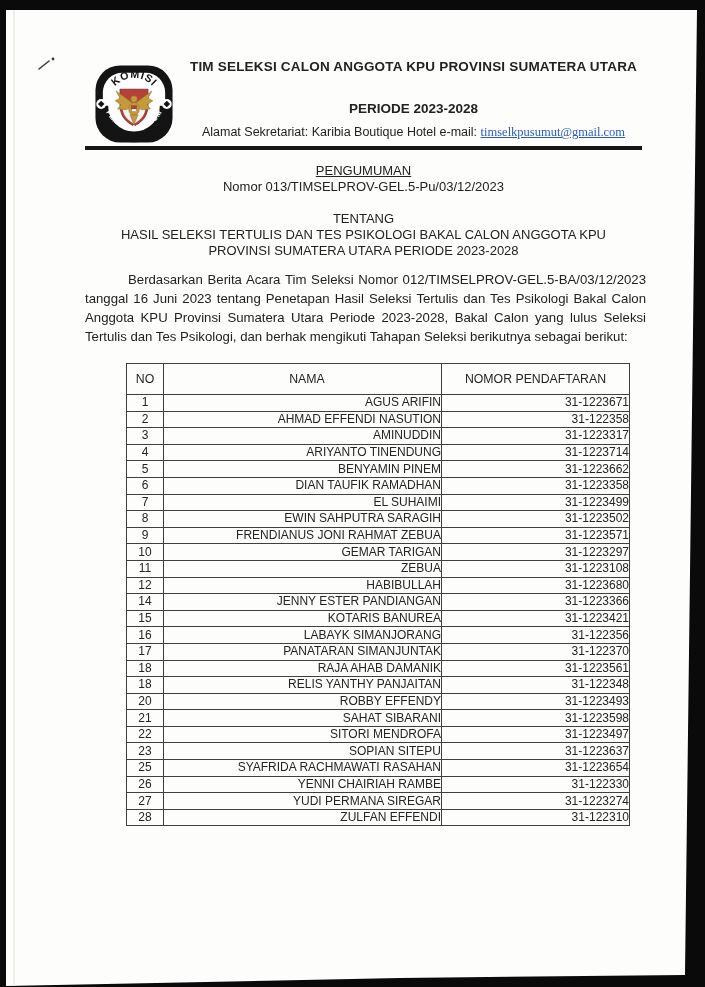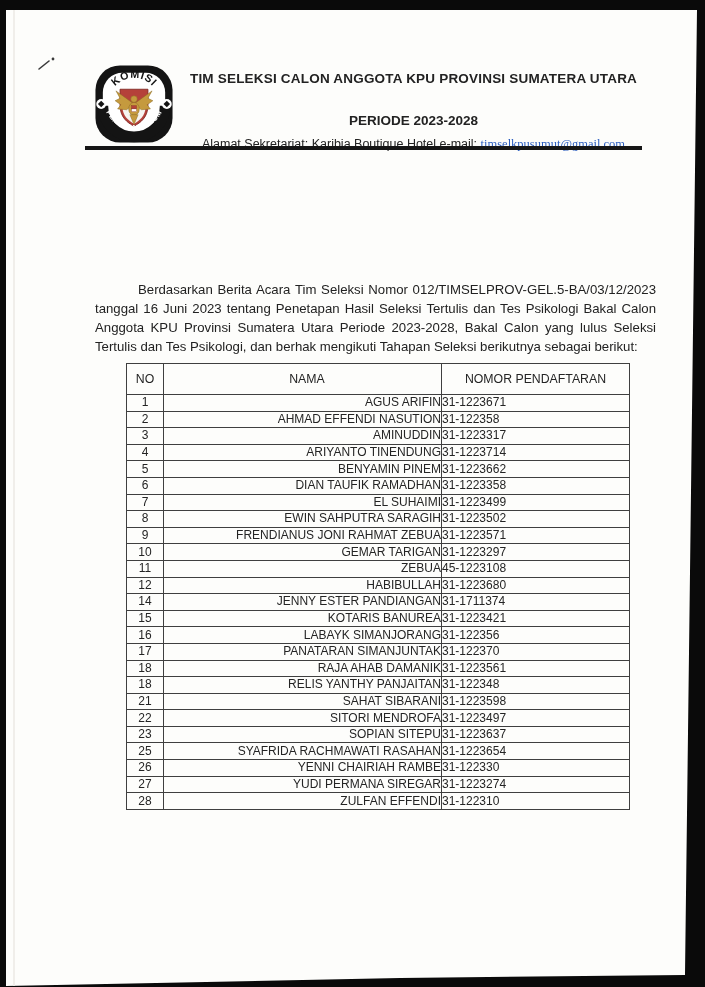--- a/index.html
+++ b/index.html
@@ -22,48 +22,48 @@
     clip-path:polygon(0px 0px, 691px 0px, 679px 965px, 394px 968px, 0px 976px);
   }
   .fold-line{
     position:absolute; left:7px; top:0; width:2px; height:977px;
     background:#f0eeea;
   }
   .pen-mark{ position:absolute; left:30px; top:44px; }
   .letterhead{ position:absolute; left:79px; top:50px; width:557px; height:88px; }
   .logo{ position:absolute; left:8px; top:2px; width:82px; height:84px; }
   .lh-text{ position:absolute; left:100px; right:0; top:0; text-align:center; }
-  .org-title{ margin-top:12px; font-weight:bold; font-size:13.5px; line-height:14px; letter-spacing:0.2px;}
+  .org-title{ font-weight:bold; font-size:13.5px; line-height:14px; letter-spacing:0.2px;}
   .org-period{ margin-top:28px; font-weight:bold; font-size:13.5px; line-height:14px;}
   .org-address{ margin-top:9px; font-size:12.5px; line-height:14px;}
   .org-address a{ color:var(--link); text-decoration:underline; cursor:pointer;font-family:Liberation Serif, serif;}
   .divider{ position:absolute; left:79px; top:136px; width:557px; height:4px; background:#161616;}
   .doc-title-block{
     position:absolute; left:79px; top:153px; width:557px;
     text-align:center; font-size:13px; line-height:16px;
   }
   .underlined{ text-decoration:underline; }
   .spacer-line{ height:16px; }
   .body-par{
-    position:absolute; left:79px; top:260px; width:561px; margin:10px;
+    position:absolute; left:79px; top:260px; width:561px; margin:0;
     text-align:justify; text-indent:43px; font-size:13.2px; line-height:19px;
   }
   table.candidates{
     position:absolute; left:120px; top:353px; width:485px;
     border-collapse:collapse; font-size:12px; table-layout:fixed;
   }
   table.candidates th, table.candidates td{
     border:1px solid var(--border); font-weight:normal; color:#242424;
     overflow:hidden; white-space:nowrap;
   }
   table.candidates th{ height:28px; text-align:center; font-size:12.3px;}
   table.candidates td{ height:15.6px; padding:0; line-height:15px;}
   .col-no{ width:34px; text-align:center;}
   .col-nama{ width:266px; text-align:right; padding-left:10px !important;}
-  .col-nomor{ width:185px; text-align:left;}
+  .col-nomor{ width:185px; text-align:right;}
 </style>
 </head>
 <body>
 
 <div class="page">
   <div class="fold-line"></div>
 
   <svg class="pen-mark" width="26" height="20" viewBox="0 0 26 20">
     <path d="M3,15 L13,7" stroke="#3a3a3a" stroke-width="1.6" fill="none" stroke-linecap="round"></path>
     <circle cx="17" cy="5" r="1.4" fill="#3a3a3a"></circle>
@@ -105,20 +105,28 @@
       <div class="org-address">
         <span>Alamat Sekretariat: Karibia Boutique Hotel</span>
         <span>e-mail:</span>
         <a>timselkpusumut@gmail.com</a>
       </div>
     </div>
   </div>
 
   <div class="divider"></div>
 
+  <div class="doc-title-block">
+    <div class="underlined">PENGUMUMAN</div>
+    <div>Nomor 013/TIMSELPROV-GEL.5-Pu/03/12/2023</div>
+    <div class="spacer-line"></div>
+    <div>TENTANG</div>
+    <div>HASIL SELEKSI TERTULIS DAN TES PSIKOLOGI BAKAL CALON ANGGOTA KPU</div>
+    <div>PROVINSI SUMATERA UTARA PERIODE 2023-2028</div>
+  </div>
 
   <p class="body-par">Berdasarkan Berita Acara Tim Seleksi Nomor 012/TIMSELPROV-GEL.5-BA/03/12/2023 tanggal 16 Juni 2023 tentang Penetapan Hasil Seleksi Tertulis dan Tes Psikologi Bakal Calon Anggota KPU Provinsi Sumatera Utara Periode 2023-2028, Bakal Calon yang lulus Seleksi Tertulis dan Tes Psikologi, dan berhak mengikuti Tahapan Seleksi berikutnya sebagai berikut:</p>
 
   <table class="candidates">
     <thead>
       <tr>
         <th class="col-no">NO</th>
         <th class="col-nama">NAMA</th>
         <th class="col-nomor">NOMOR PENDAFTARAN</th>
       </tr>
@@ -170,31 +178,31 @@
           <td class="col-nomor">31-1223571</td>
         </tr>
         <tr>
           <td class="col-no">10</td>
           <td class="col-nama">GEMAR TARIGAN</td>
           <td class="col-nomor">31-1223297</td>
         </tr>
         <tr>
           <td class="col-no">11</td>
           <td class="col-nama">ZEBUA</td>
-          <td class="col-nomor">45-1223108</td>
+          <td class="col-nomor">31-1223108</td>
         </tr>
         <tr>
           <td class="col-no">12</td>
           <td class="col-nama">HABIBULLAH</td>
           <td class="col-nomor">31-1223680</td>
         </tr>
         <tr>
           <td class="col-no">14</td>
           <td class="col-nama">JENNY ESTER PANDIANGAN</td>
-          <td class="col-nomor">31-1711374</td>
+          <td class="col-nomor">31-1223366</td>
         </tr>
         <tr>
           <td class="col-no">15</td>
           <td class="col-nama">KOTARIS BANUREA</td>
           <td class="col-nomor">31-1223421</td>
         </tr>
         <tr>
           <td class="col-no">16</td>
           <td class="col-nama">LABAYK SIMANJORANG</td>
           <td class="col-nomor">31-122356</td>
@@ -208,20 +216,25 @@
           <td class="col-no">18</td>
           <td class="col-nama">RAJA AHAB DAMANIK</td>
           <td class="col-nomor">31-1223561</td>
         </tr>
         <tr>
           <td class="col-no">18</td>
           <td class="col-nama">RELIS YANTHY PANJAITAN</td>
           <td class="col-nomor">31-122348</td>
         </tr>
         <tr>
+          <td class="col-no">20</td>
+          <td class="col-nama">ROBBY EFFENDY</td>
+          <td class="col-nomor">31-1223493</td>
+        </tr>
+        <tr>
           <td class="col-no">21</td>
           <td class="col-nama">SAHAT SIBARANI</td>
           <td class="col-nomor">31-1223598</td>
         </tr>
         <tr>
           <td class="col-no">22</td>
           <td class="col-nama">SITORI MENDROFA</td>
           <td class="col-nomor">31-1223497</td>
         </tr>
         <tr>

